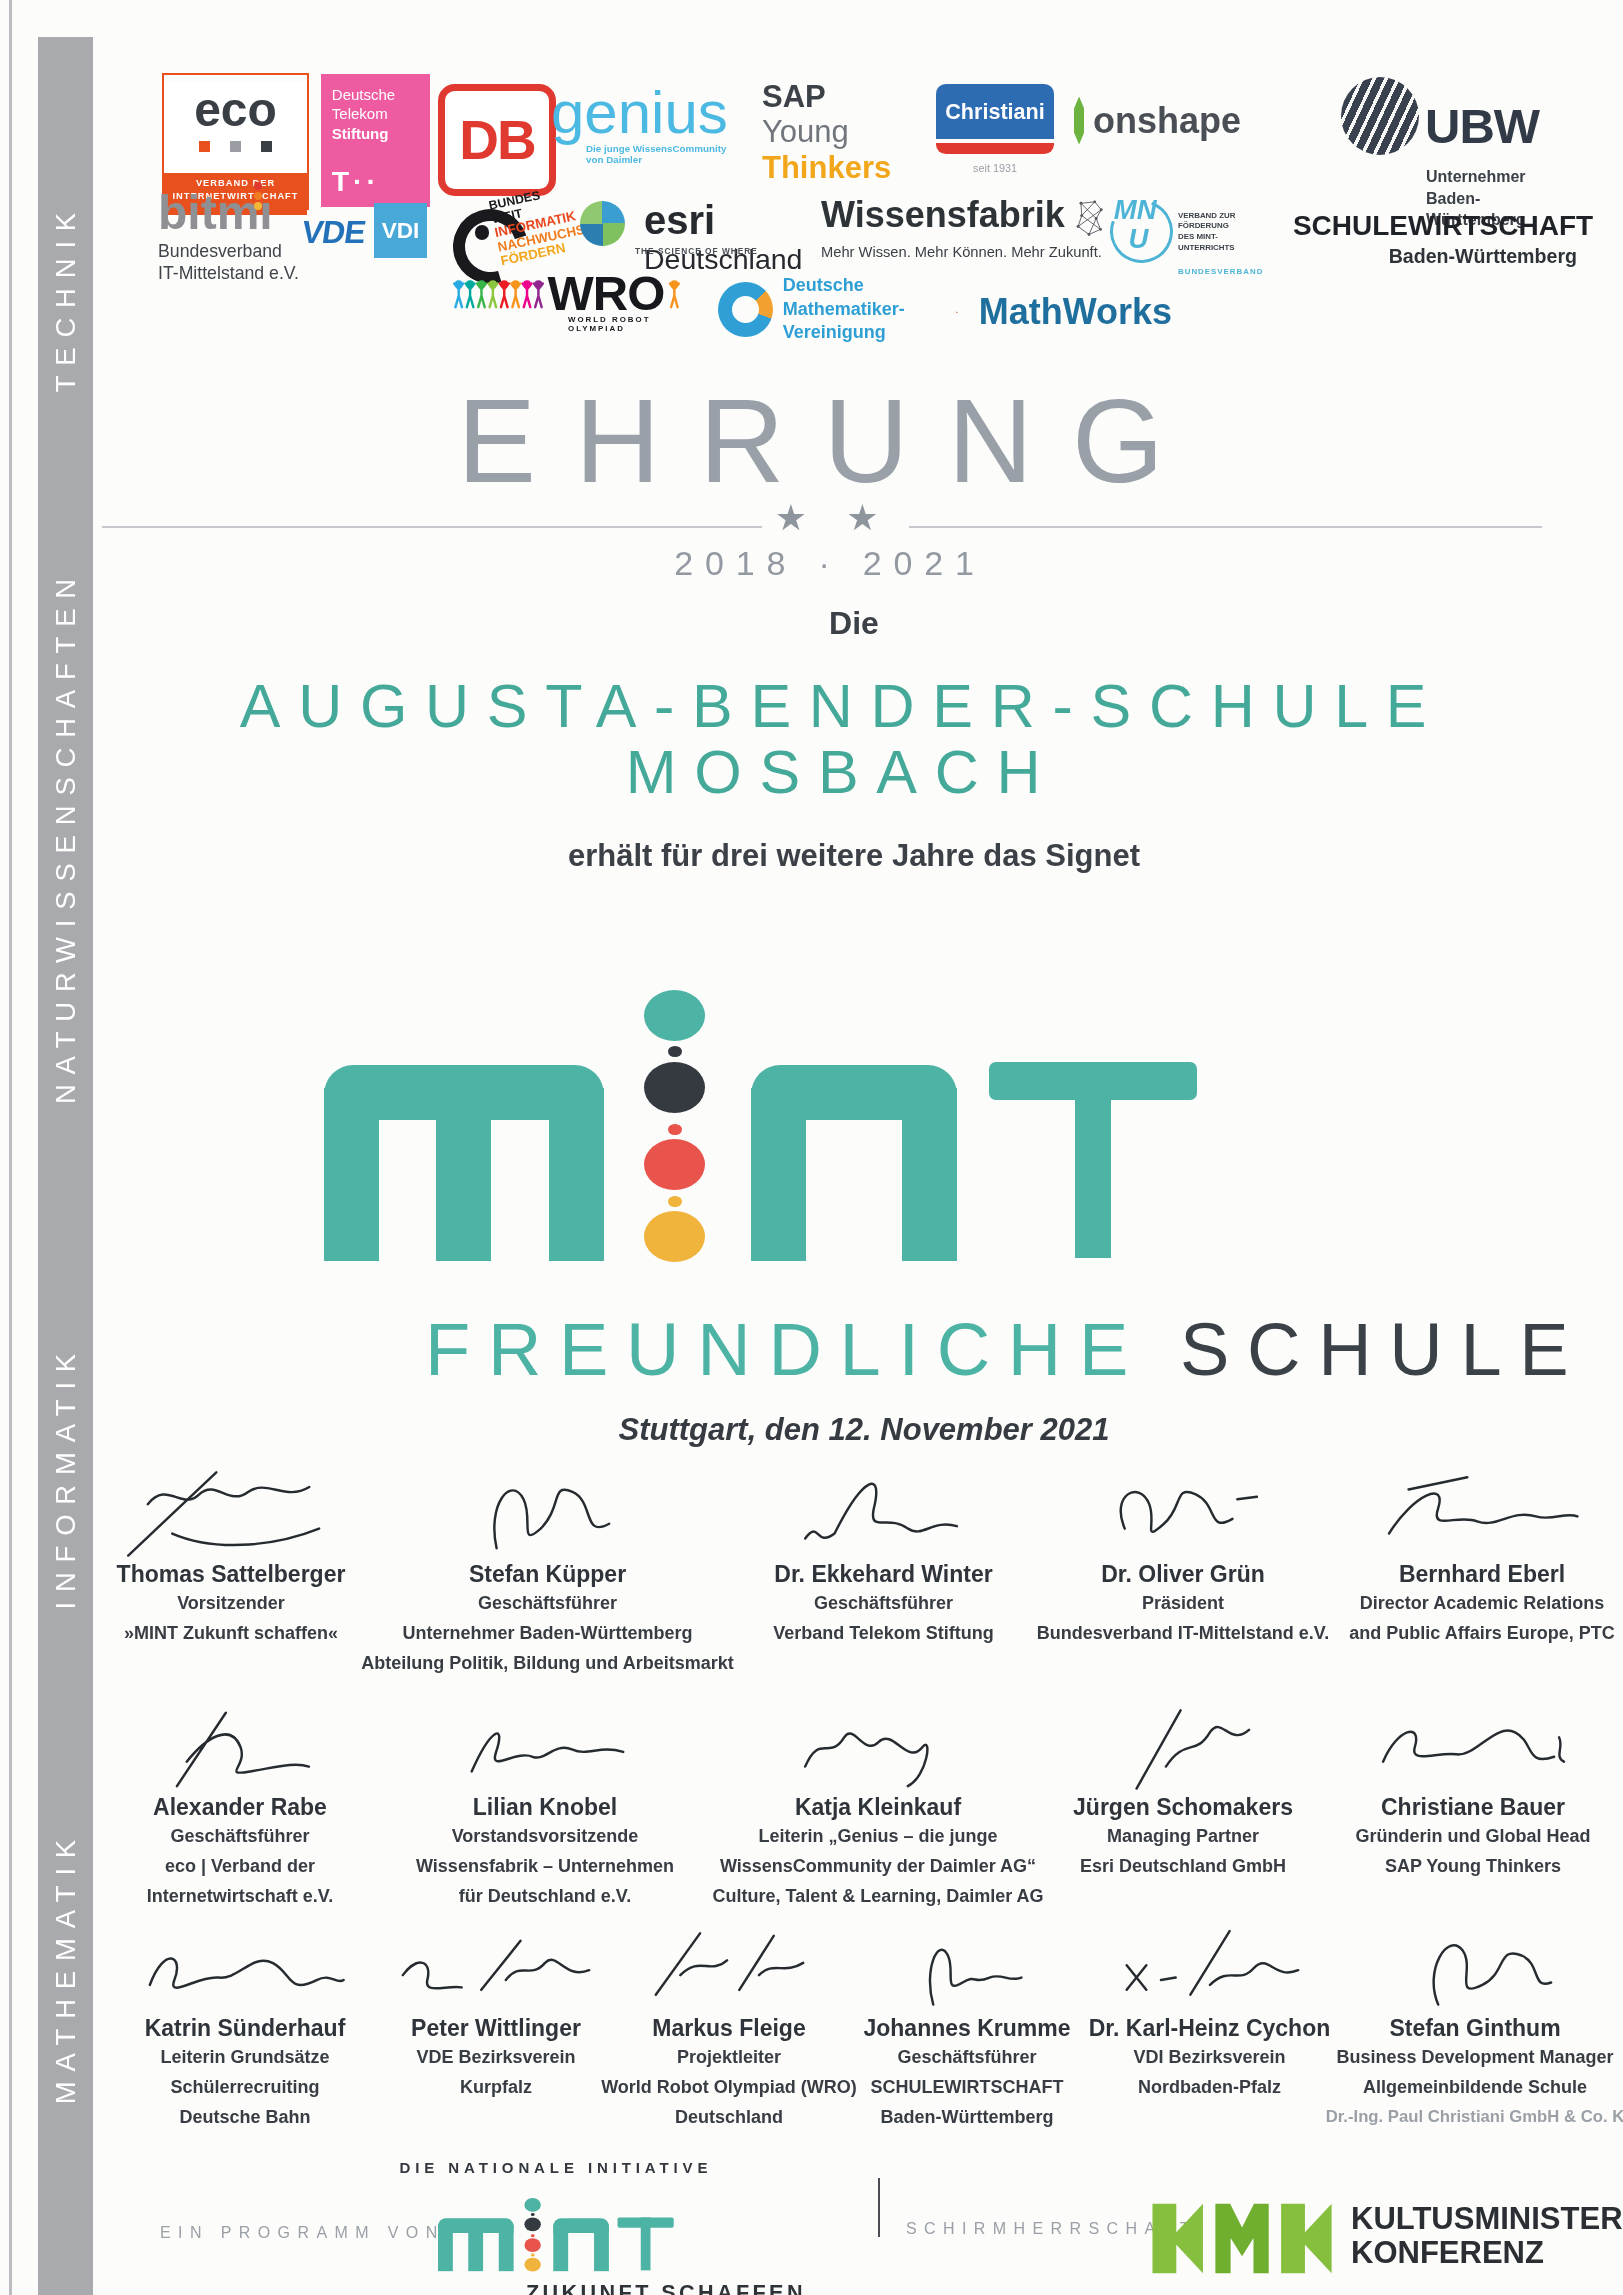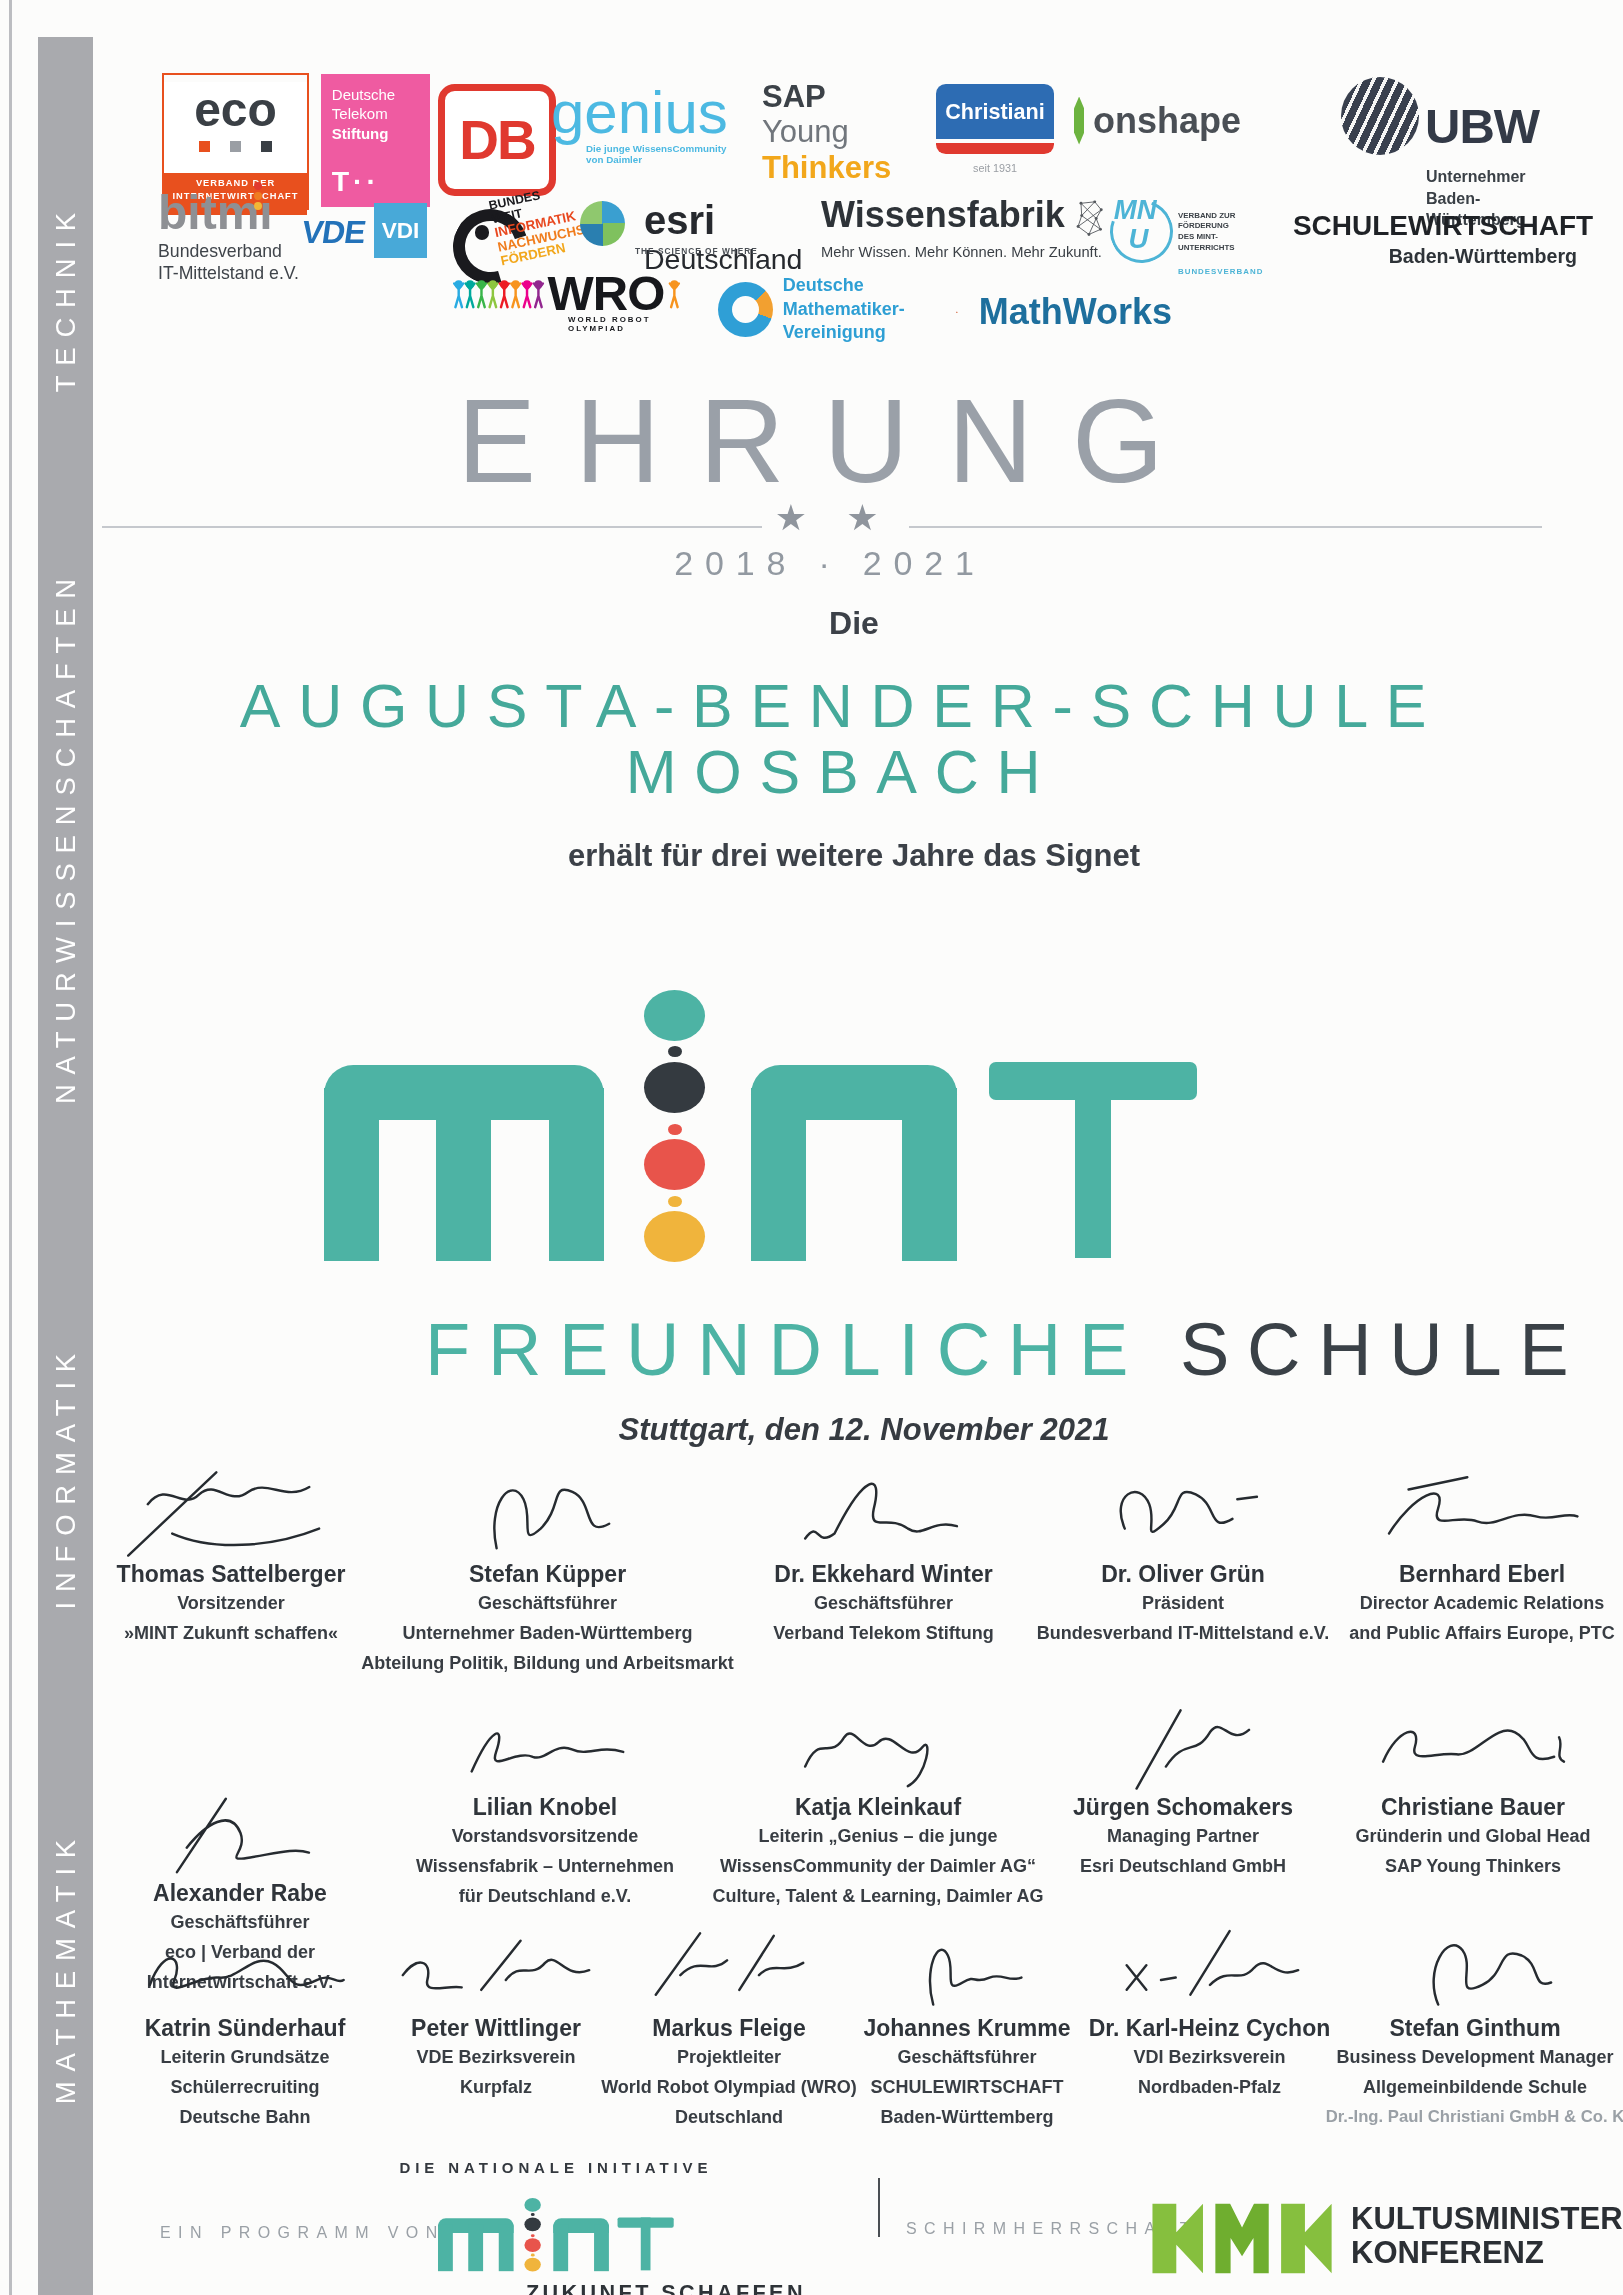--- a/index.html
+++ b/index.html
@@ -347,21 +347,21 @@
   </div>
   <div class="sig-block" style="left:1315px;top:1465px;width:334px;">
     <svg class="scrib" width="206" height="93" viewBox="0 0 420 190">
         <path d="M20,140 C70,60 140,30 120,90 C105,135 160,100 200,115 C240,130 270,90 320,105 C355,115 380,95 405,105 M60,50 L180,25" stroke="#262b30" stroke-width="5" fill="none" stroke-linecap="round"></path>
       </svg>
     <div class="sig-name">Bernhard Eberl</div>
     <div class="sig-line">Director Academic Relations</div>
     <div class="sig-line">and Public Affairs Europe, PTC</div>
   </div>
 
-  <div class="sig-block" style="left:93px;top:1789px;width:294px;">
+  <div class="sig-block" style="left:93px;top:1703px;width:294px;">
     <svg class="scrib" width="167" height="88" viewBox="0 0 340 180">
         <path d="M40,170 L140,20 M60,120 C100,70 150,40 170,90 C185,130 130,150 190,140 C240,132 280,120 310,130" stroke="#262b30" stroke-width="5" fill="none" stroke-linecap="round"></path>
       </svg>
     <div class="sig-name">Alexander Rabe</div>
     <div class="sig-line">Geschäftsführer</div>
     <div class="sig-line">eco | Verband der</div>
     <div class="sig-line">Internetwirtschaft e.V.</div>
   </div>
   <div class="sig-block" style="left:373px;top:1703px;width:344px;">
     <svg class="scrib" width="196" height="88" viewBox="0 0 400 180">

